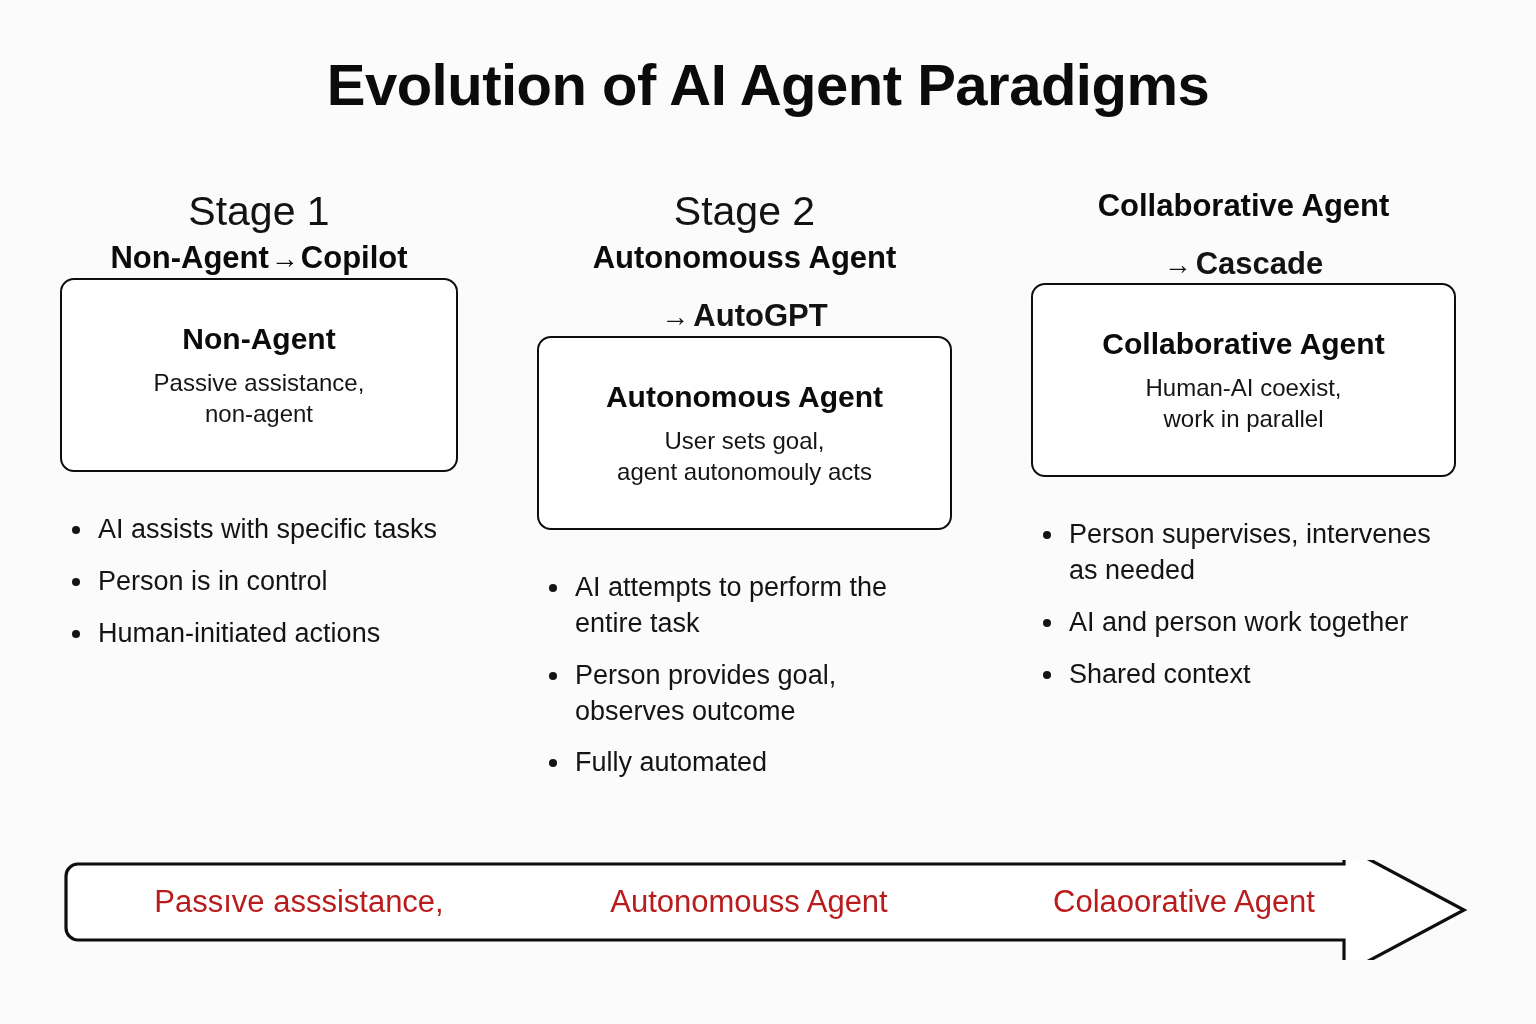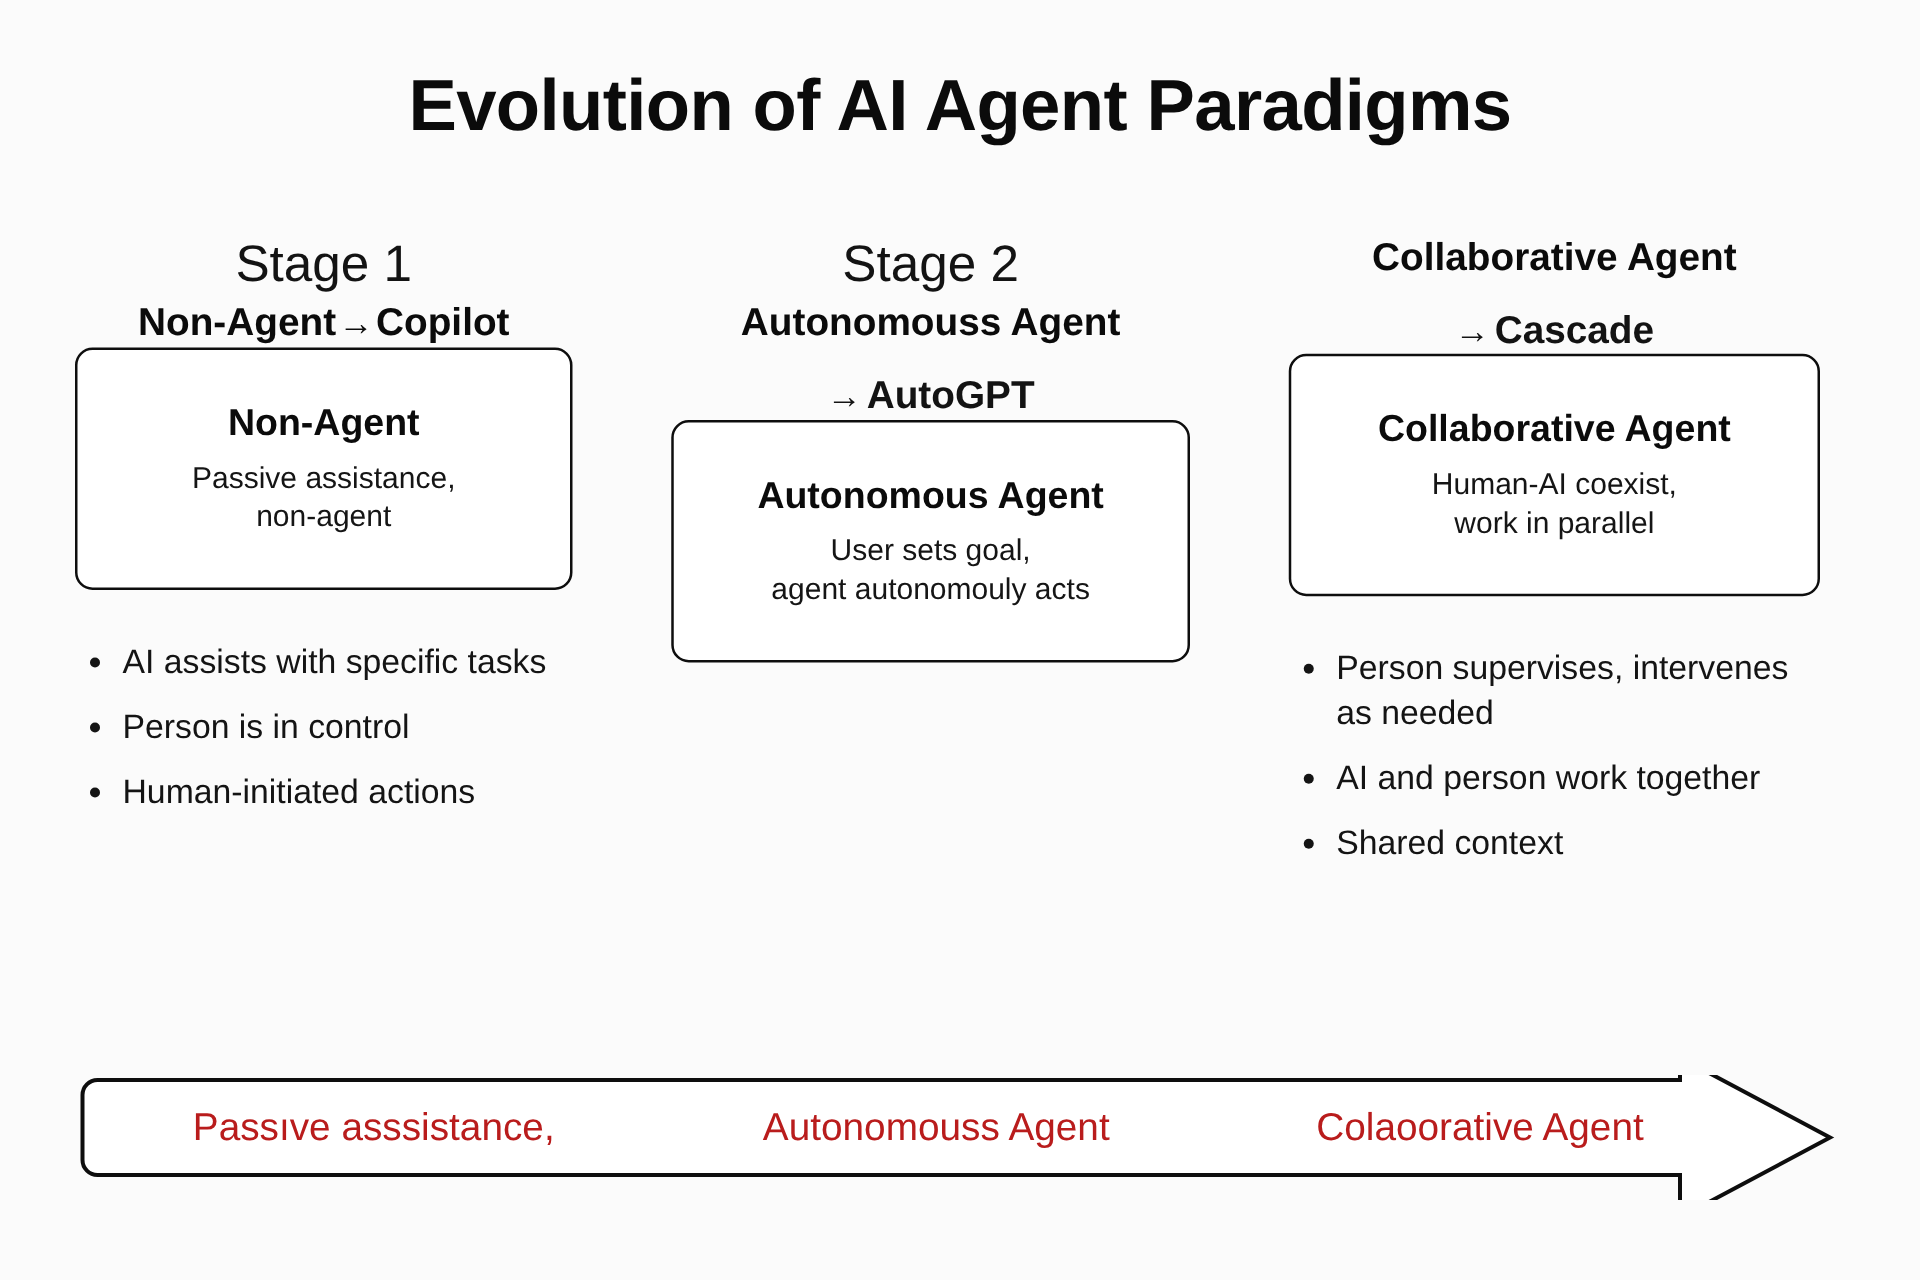--- a/index.html
+++ b/index.html
@@ -216,20 +216,25 @@
         <span class="stage-name">Autonomouss Agent</span>
         <span class="stage-target"><span class="arrow-lite">→</span><span>AutoGPT</span></span>
       </div>
 
       <div class="card">
         <div class="card-title">Autonomous Agent</div>
         <div class="card-desc">User sets goal,
 agent autonomouly acts</div>
       </div>
 
+      <ul class="bullets">
+        <li>AI attempts to perform the entire task</li>
+        <li>Person provides goal, observes outcome</li>
+        <li>Fully automated</li>
+      </ul>
     </div>
 
     <div class="column col3">
       <div class="stage-head">
         <span class="stage-name">Collaborative Agent</span>
         <span class="stage-target"><span class="arrow-lite">→</span><span>Cascade</span></span>
       </div>
 
       <div class="card">
         <div class="card-title">Collaborative Agent</div>

